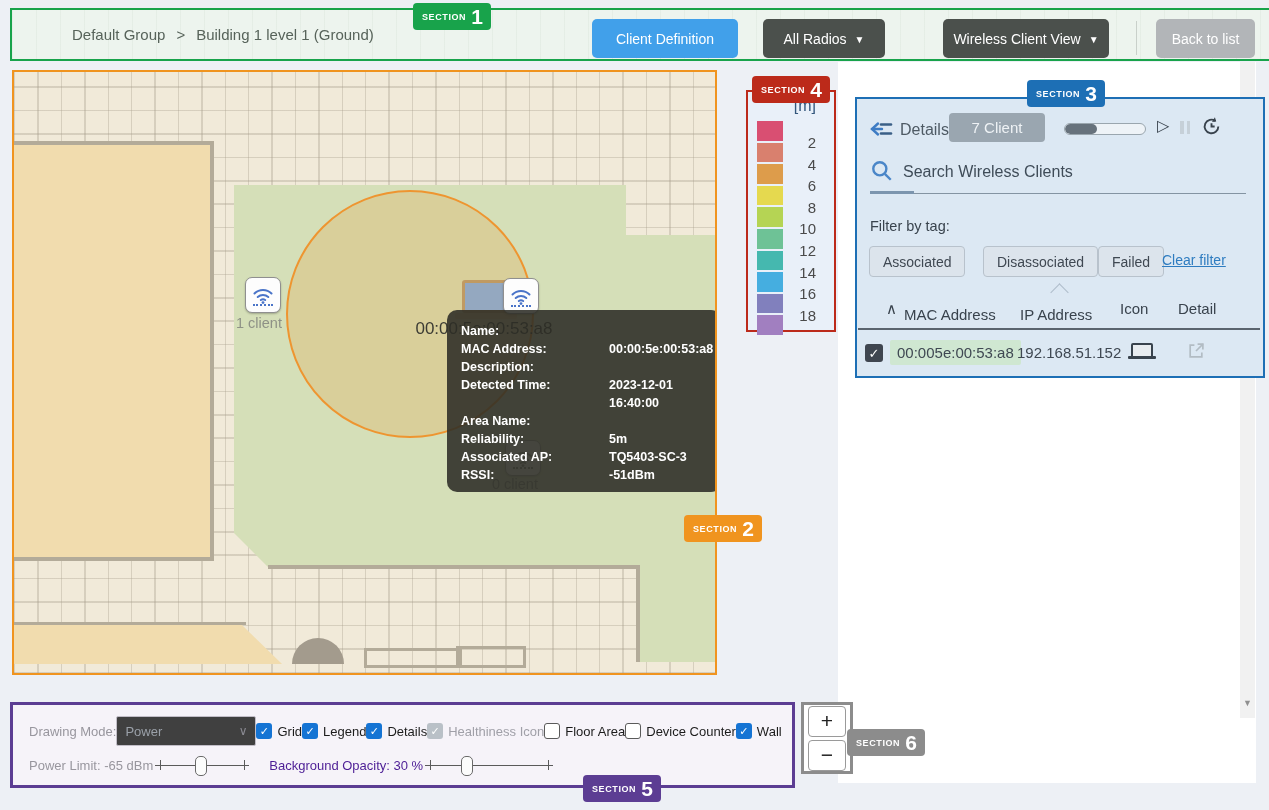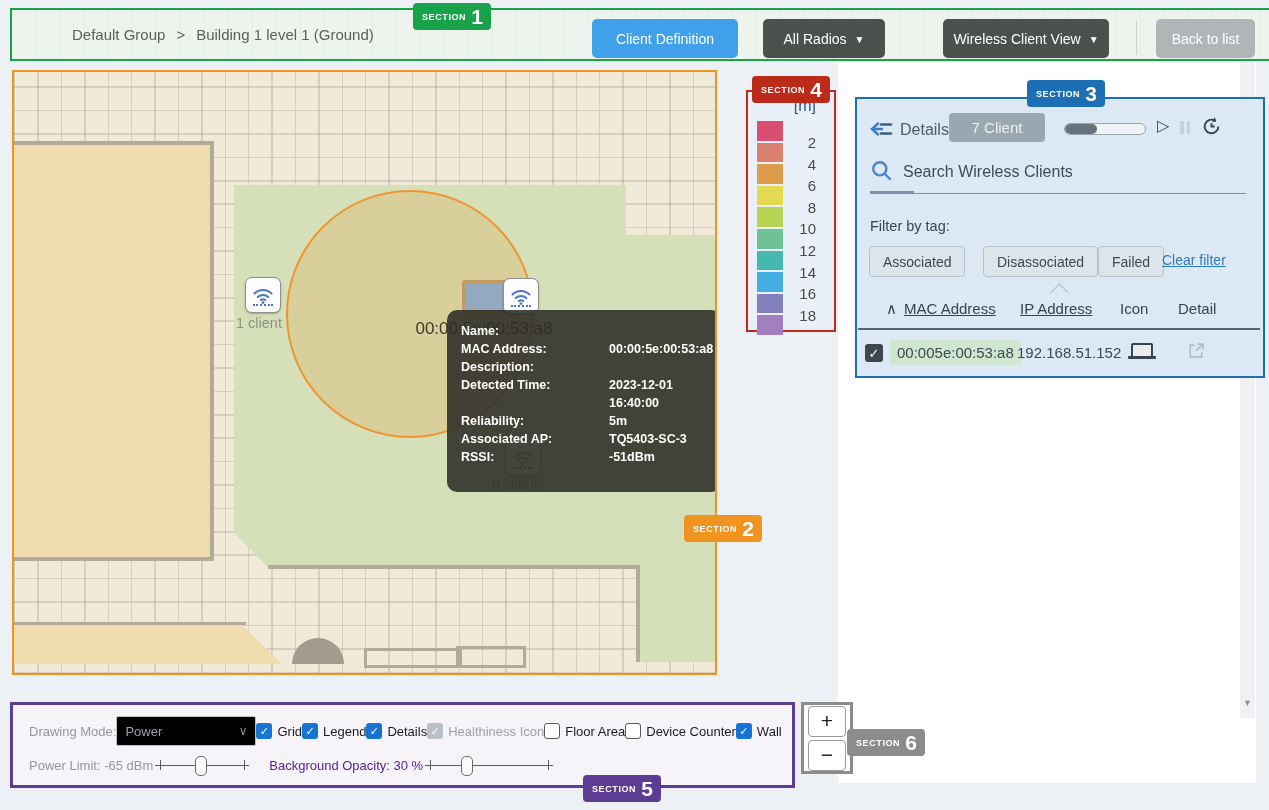--- a/index.html
+++ b/index.html
@@ -78,39 +78,39 @@
   .search-input{position:absolute;left:44px;top:63px;width:330px;border:none;background:transparent;outline:none;
                 font-size:16px;color:#3f4c58;font-family:"Liberation Sans",sans-serif;}
   .search-input::placeholder{color:#3f4c58;opacity:1;}
   .p-filter{position:absolute;left:13px;top:119px;font-size:14.5px;color:#39434d;}
   .tagbtn{position:absolute;top:147px;height:29px;background:#dce4ec;border:1px solid #b8c2cc;border-radius:4px;
           font-size:14px;color:#3f4852;display:flex;align-items:center;justify-content:center;padding:0 13px;}
   .clearlink{position:absolute;left:305px;top:153px;font-size:14px;color:#2e7cc0;text-decoration:underline;}
   .notch{position:absolute;left:196px;top:187px;width:12px;height:12px;background:#dce8f3;transform:rotate(45deg);
          border-left:1.5px solid #aebcca;border-top:1.5px solid #aebcca;}
   .thead{position:absolute;top:201px;font-size:15px;color:#39434d;}
-  .thead.u{text-decoration:underline;}
+  .thead.u{margin-top:6px;}
   .theadline{position:absolute;left:1px;top:229px;width:402px;height:2px;background:#5a646e;}
   .rowck{position:absolute;left:8px;top:245px;width:18px;height:18px;background:#3f4650;border-radius:3px;
          color:#fff;font-size:13px;display:flex;align-items:center;justify-content:center;}
   .mac-cell{position:absolute;left:33px;top:241px;height:25px;background:#cfe7d1;border-radius:2px;
             font-size:15px;color:#3f4852;display:flex;align-items:center;padding:0 7px;}
   .ip-cell{position:absolute;left:160px;top:245px;font-size:15px;color:#3f4852;}
   .mini-laptop{position:absolute;left:274px;top:244px;width:18px;height:11px;border:2px solid #39434d;
                border-radius:2px;background:#e8ecef;}
   .mini-laptop-base{position:absolute;left:271px;top:257px;width:28px;height:3px;background:#39434d;border-radius:1px;}
 
   
   .bbar{position:absolute;left:10px;top:702px;width:779px;height:80px;background:#f6f3f9;
         border:3px solid #7b50a3;z-index:5;}
   .brow1{position:absolute;left:16px;top:11px;height:30px;display:flex;align-items:center;}
   .brow2{position:absolute;left:16px;top:48px;height:24px;display:flex;align-items:center;}
   .dimlab{font-size:13px;color:#98969e;white-space:nowrap;}
   .darklab{font-size:13px;color:#4c1d95;white-space:nowrap;}
-  .select{width:122px;height:28px;background:#000000;border:1px solid #c2bec8;border-radius:2px;
+  .select{width:122px;height:28px;background:#404040;border:1px solid #c2bec8;border-radius:2px;
           display:flex;align-items:center;justify-content:space-between;padding:0 8px;
           font-size:13px;color:#9aa0a8;}
   .ckpair{display:flex;align-items:center;gap:5px;white-space:nowrap;}
   .ck{width:16px;height:16px;border-radius:3px;display:flex;align-items:center;justify-content:center;
       font-size:11px;color:#fff;box-sizing:border-box;}
   .ck.on{background:#1574d4;}
   .ck.off{background:#fff;border:1.5px solid #5a5a5a;}
   .ck.dis{background:#b9c0c7;}
   .cklab{font-size:13px;color:#1c1c1c;}
   .cklab.dim{color:#a0a0a8;}
@@ -216,20 +216,24 @@
           <span>MAC Address:</span>
           <span>00:00:5e:00:53:a8</span>
         </div>
       <div class="tt-row">
           <span>Description:</span>
           <span></span>
         </div>
       <div class="tt-row">
           <span>Detected Time:</span>
           <span>2023-12-01 16:40:00</span>
+        </div>
+      <div class="tt-row">
+          <span>Area Name:</span>
+          <span></span>
         </div>
       <div class="tt-row">
           <span>Reliability:</span>
           <span>5m</span>
         </div>
       <div class="tt-row">
           <span>Associated AP:</span>
           <span>TQ5403-SC-3</span>
         </div>
       <div class="tt-row">

